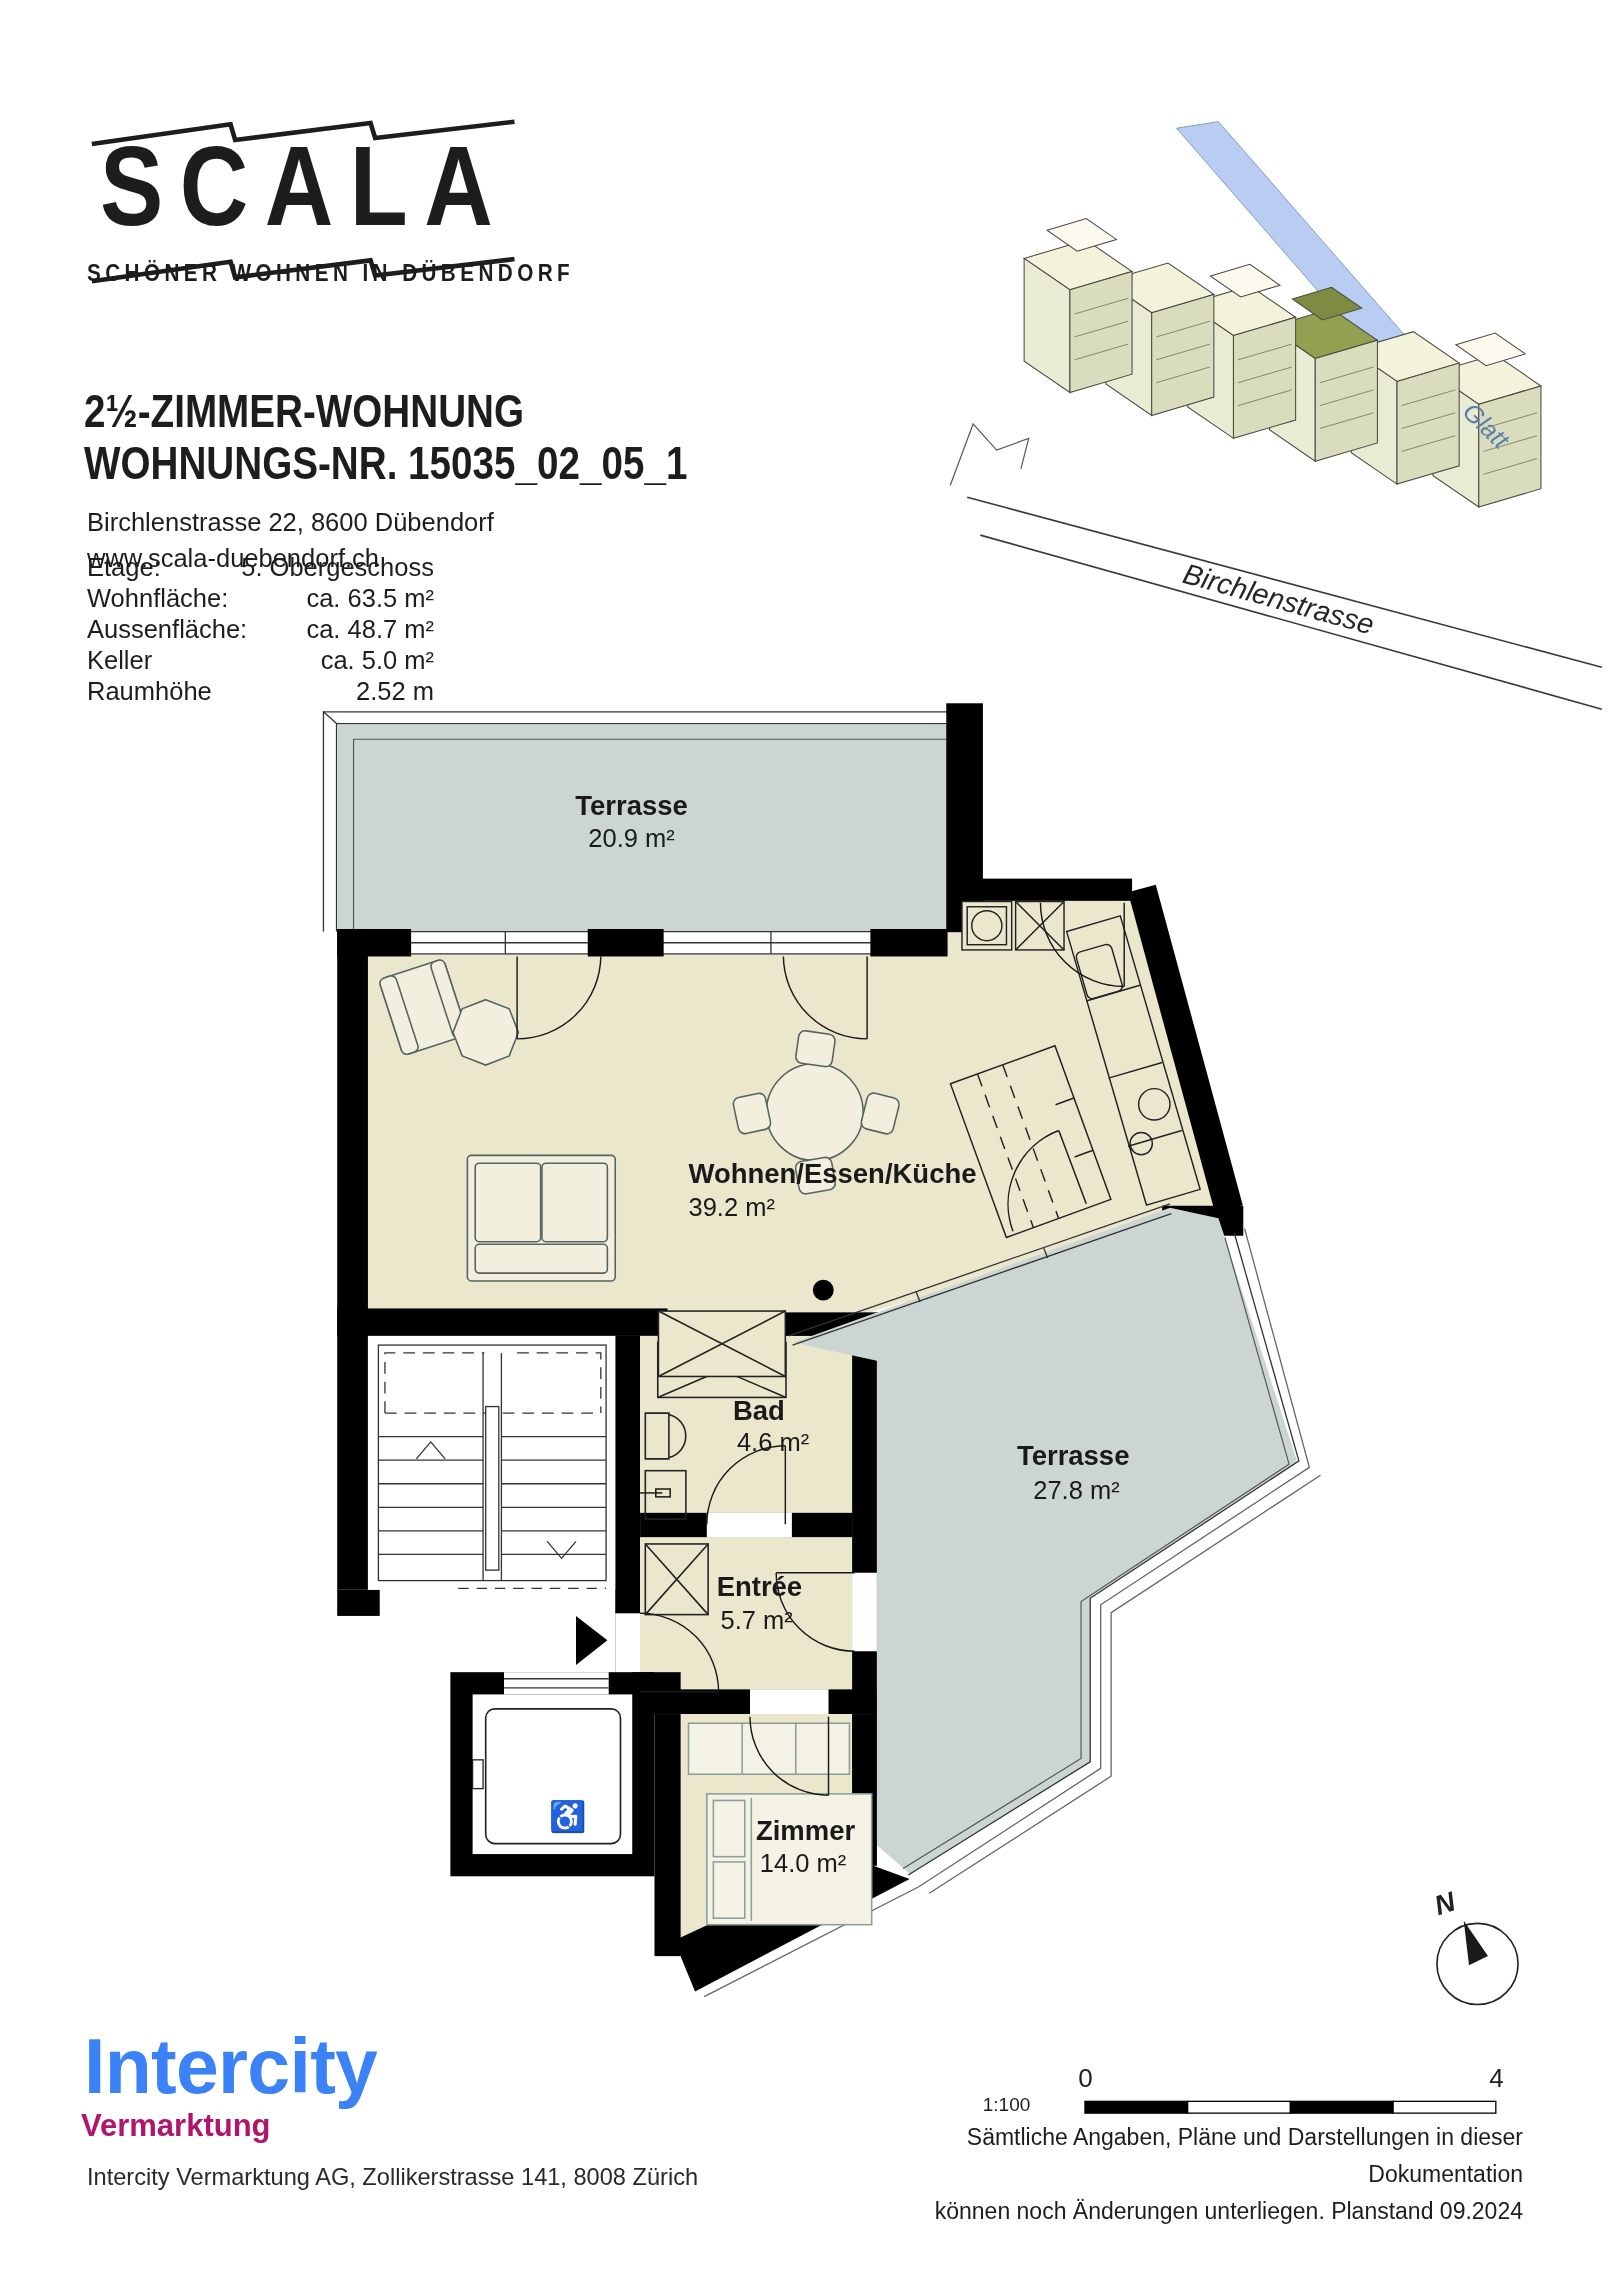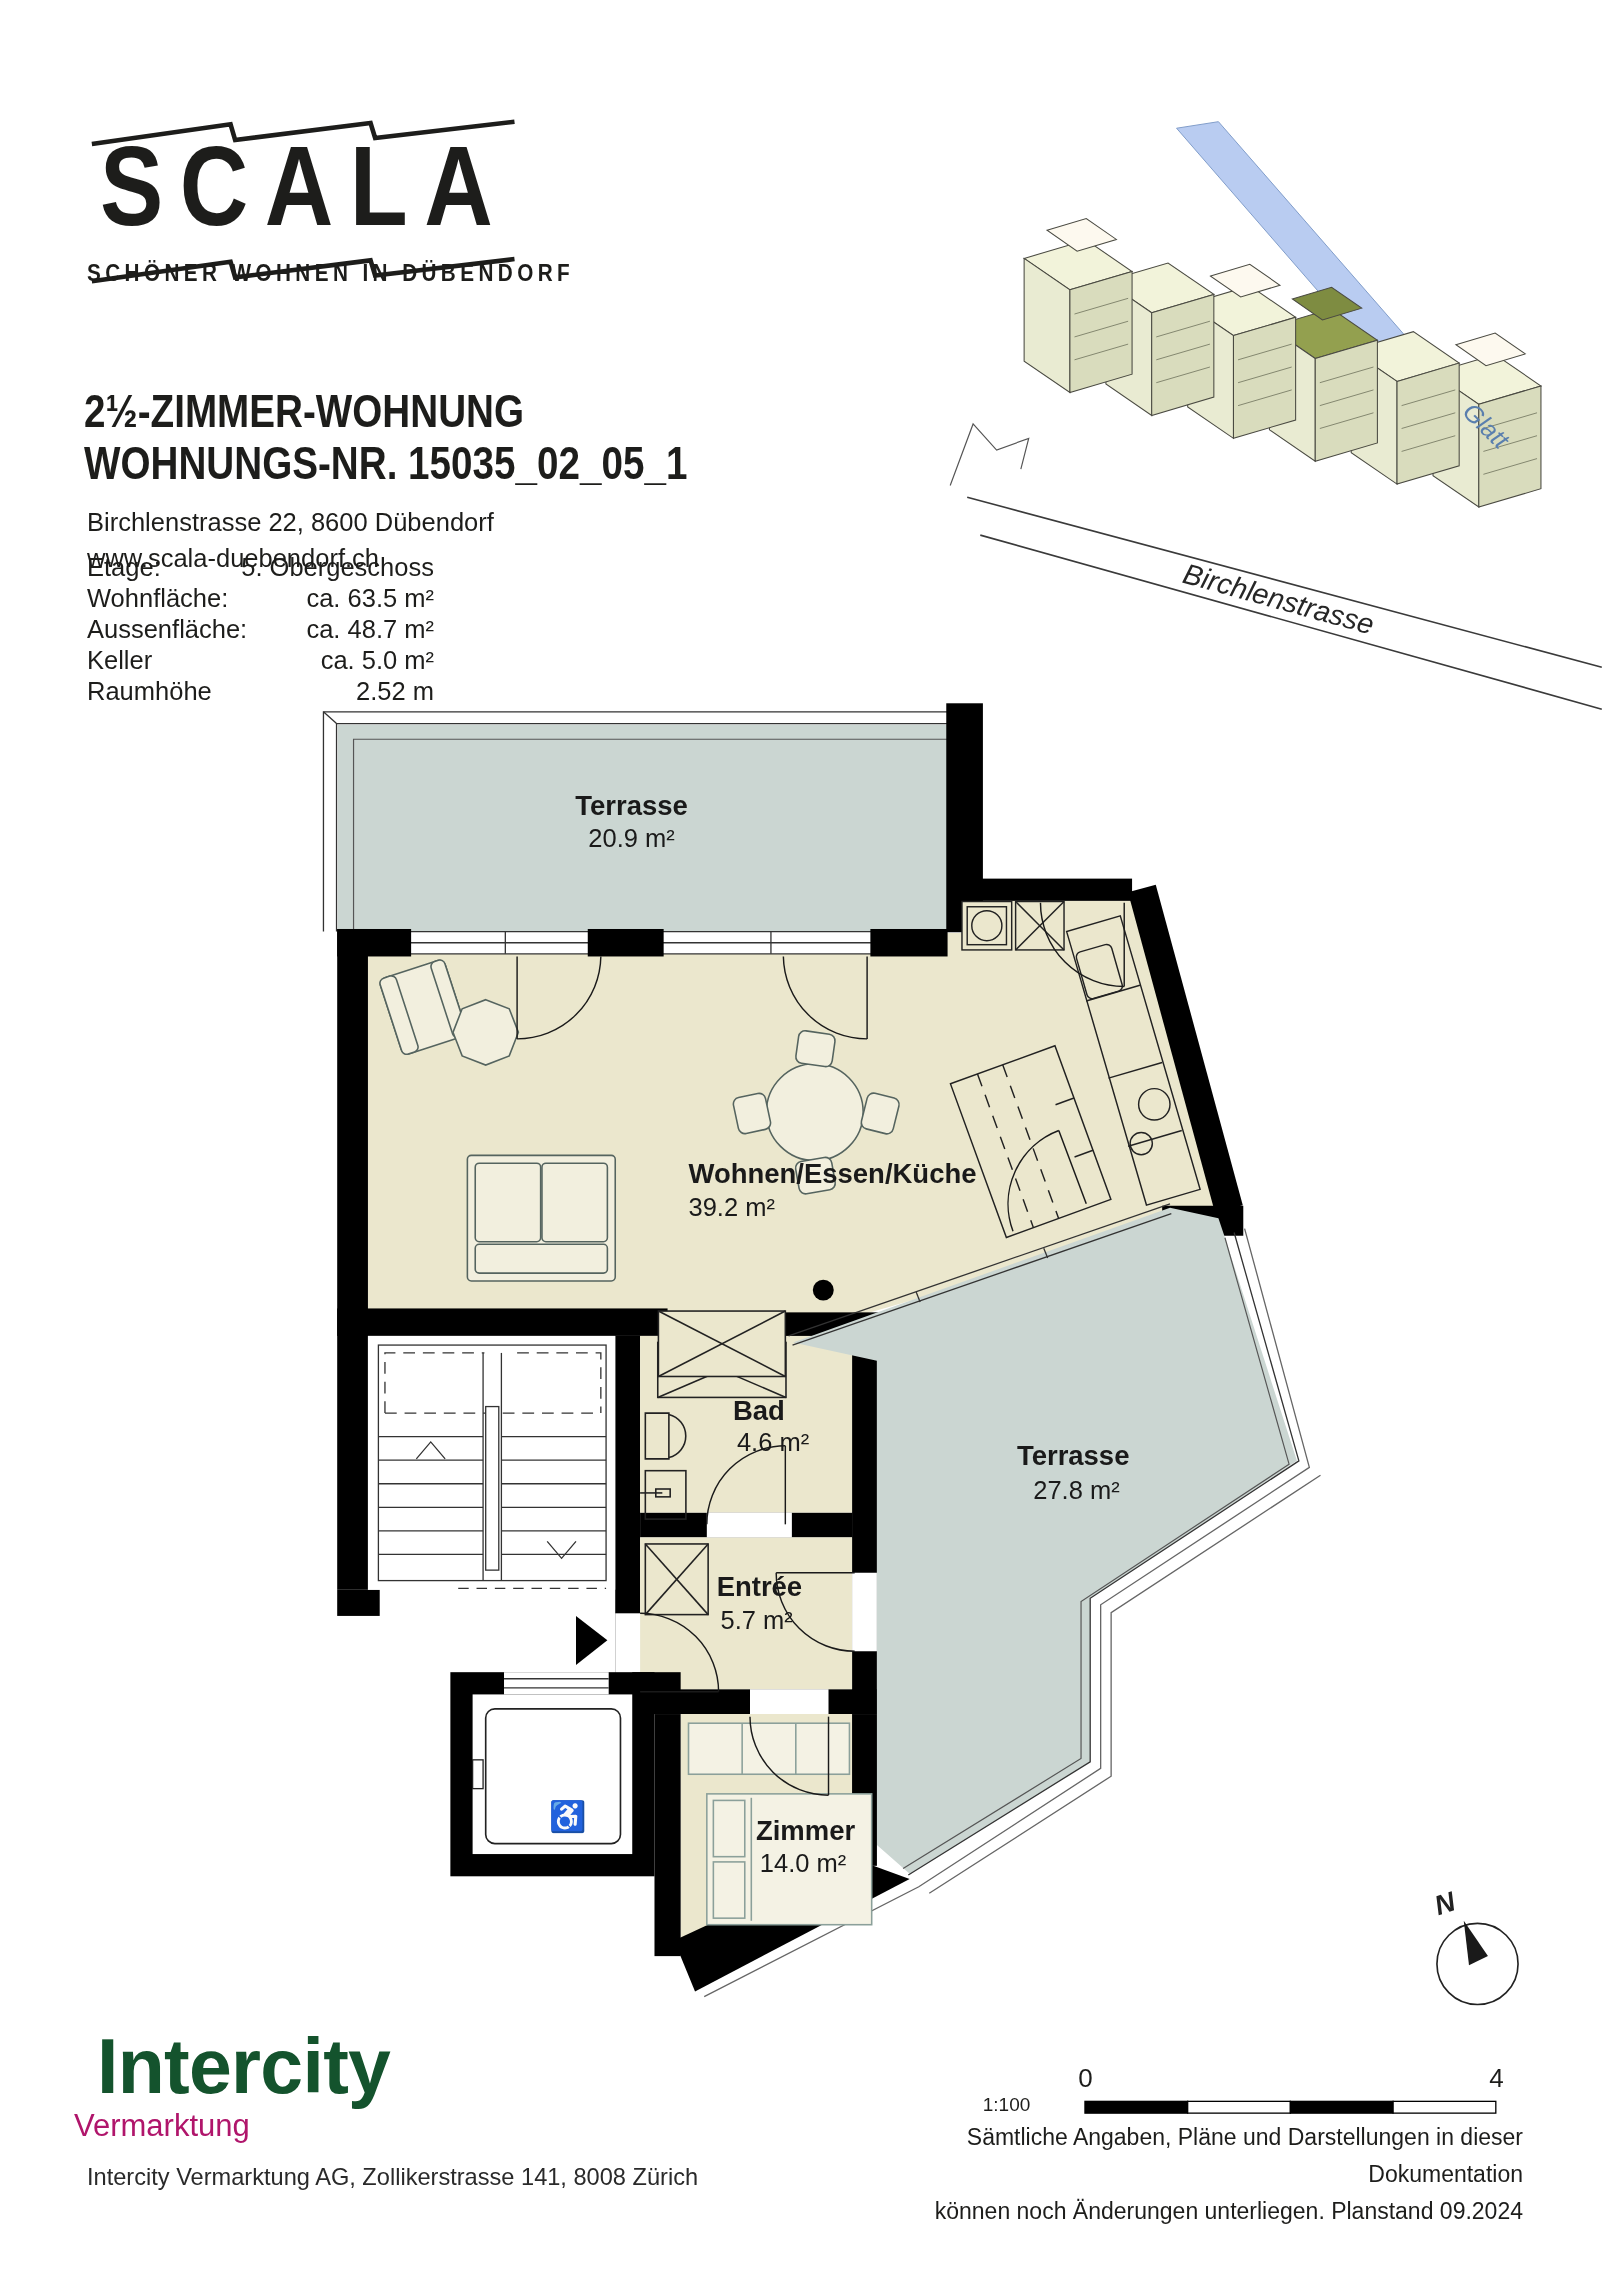--- a/index.html
+++ b/index.html
@@ -13,22 +13,22 @@
 
   
   #scala-logo-text{left:100px;top:121px;font-size:113px;font-weight:bold;letter-spacing:19.6px;}
   #scala-tagline{left:87px;top:260px;font-size:23px;font-weight:bold;letter-spacing:4.9px;}
   #title1{left:84px;top:377px;font-size:46px;font-weight:bold;line-height:52px;margin-top:8px;}
   #addr{left:87px;top:504px;font-size:25.5px;line-height:36px;color:#1d1d1b;}
   #details{left:87px;top:552px;width:347px;font-size:25.5px;line-height:31px;color:#1d1d1b;}
   #details .row{display:flex;justify-content:space-between;}
 
   
-  #ic-logo{left:84px;top:2022px;font-size:77px;font-weight:bold;color:#14532d;letter-spacing:-0.7px;margin-left:13px;}
-  #ic-sub{left:74px;top:2108px;font-size:31px;font-weight:normal;color:#b0156b;}
+  #ic-logo{left:84px;top:2022px;font-size:77px;font-weight:bold;color:#3b82f6;letter-spacing:-0.7px;}
+  #ic-sub{left:81px;top:2108px;font-size:31px;font-weight:bold;color:#b0156b;}
   #ic-addr{left:87px;top:2159px;font-size:23.6px;line-height:37px;color:#2a2a2a;}
   #scalebar-label{left:936px;top:2094px;width:141px;font-size:19px;text-align:center;}
   #scale0{left:1067px;top:2063px;width:37px;font-size:26px;text-align:center;}
   #scale4{left:1478px;top:2063px;width:37px;font-size:26px;text-align:center;}
   #disclaimer{right:100px;top:2119px;width:654px;font-size:23px;line-height:37px;text-align:right;color:#1d1d1b;}
 
   svg text{font-family:"Liberation Sans",sans-serif;}
   .room-name{font-size:42px;font-weight:bold;fill:#1a1a1a;}
   .room-area{font-size:39px;fill:#1a1a1a;}
   .thin{stroke:#333;stroke-width:2;fill:none;}

